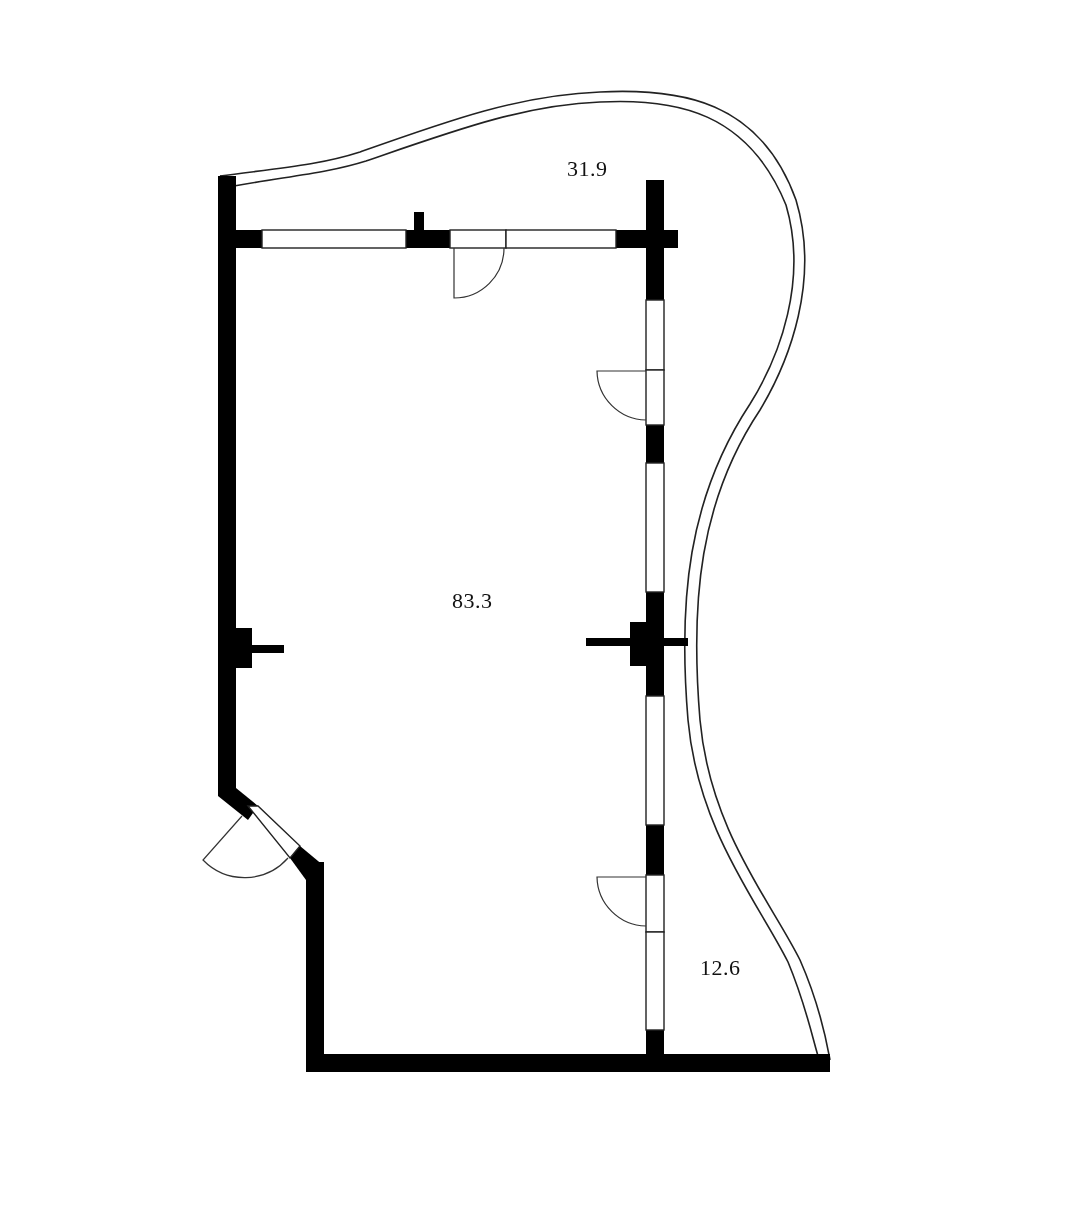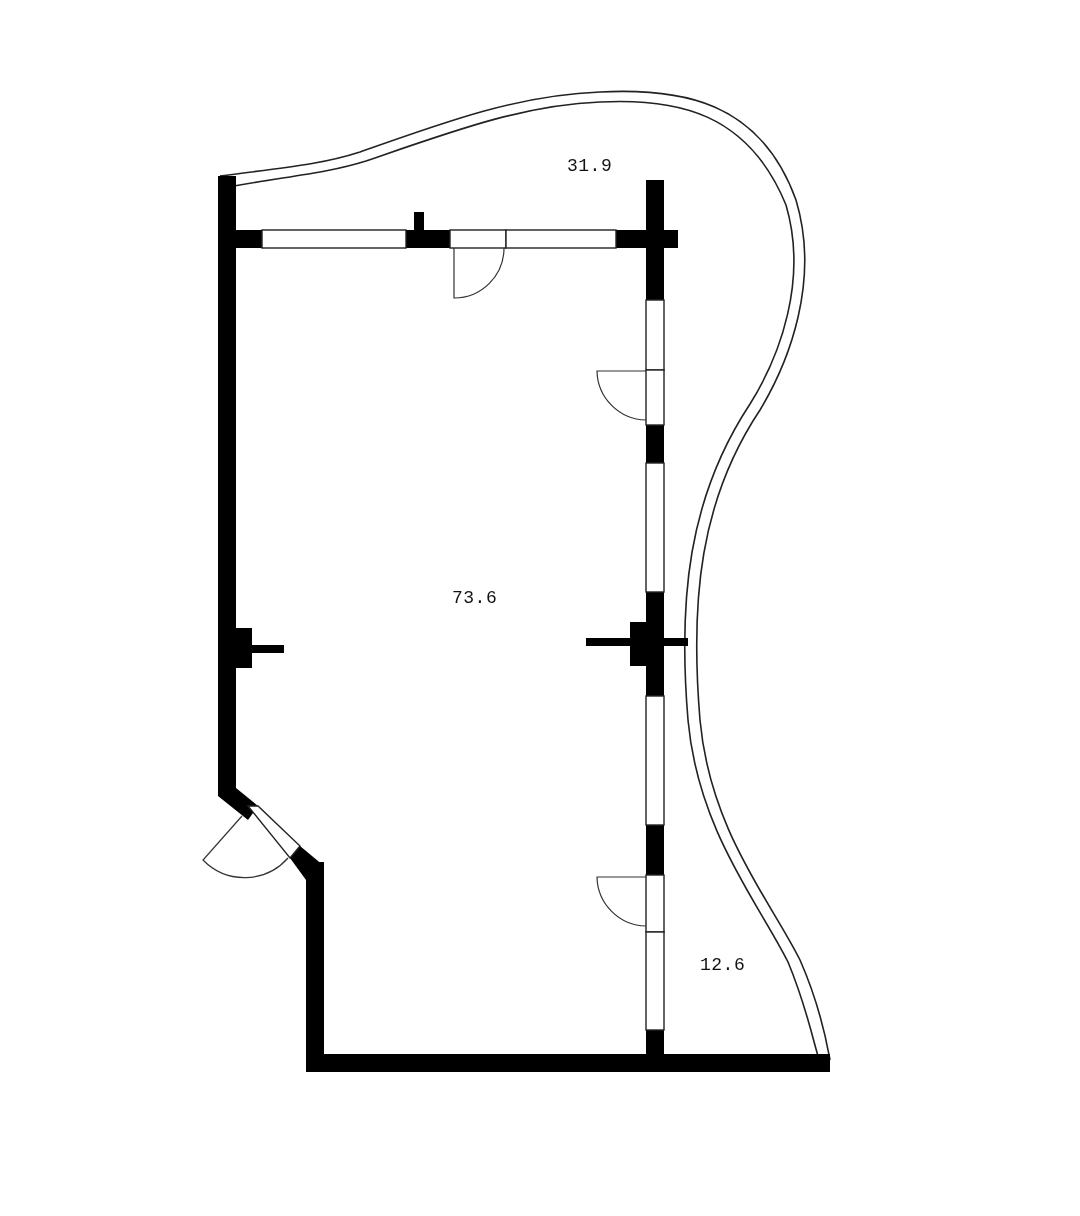--- a/index.html
+++ b/index.html
@@ -1,18 +1,18 @@
 <!DOCTYPE html>
 <html><head>
 <meta charset="utf-8">
 <style>
   html, body { margin: 0; padding: 0; background: #ffffff; }
   body { width: 1080px; height: 1216px; position: relative; overflow: hidden; font-family: "DejaVu Sans", sans-serif; }
   #plan { position: absolute; left: 0; top: 0; }
-  .room-label { position: absolute; font-family: Liberation Mono, monospace; font-size: 18px; color: #111111; letter-spacing: 0.5px; }
+  .room-label { position: absolute; font-family: Liberation Serif, serif; font-size: 22px; color: #111111; letter-spacing: 0.5px; }
 </style>
 </head>
 <body>
 
 <svg id="plan" width="1080" height="1216" viewBox="0 0 1080 1216" xmlns="http://www.w3.org/2000/svg">
 
   <g fill="none" stroke="#222" stroke-width="1.6">
     <path d="M 220 176 C 280 168, 320 165, 360 152 C 450 120, 520 95, 600 92 C 680 88, 760 100, 796 200 C 820 280, 790 360, 760 410 C 700 500, 690 600, 700 720 C 710 830, 770 900, 800 960 C 822 1010, 828 1050, 830 1060"></path>
     <path d="M 234 186 C 290 176, 328 173, 366 161 C 456 130, 524 105, 600 102 C 676 98, 748 112, 786 205 C 808 280, 780 356, 750 404 C 688 498, 678 600, 688 720 C 698 830, 758 902, 788 962 C 808 1010, 814 1046, 820 1062"></path>
     <path d="M 220 176 L 234 186"></path>
@@ -74,14 +74,14 @@
 
     <path d="M 646 371 L 597 371 A 50 50 0 0 0 646 420"></path>
 
     <path d="M 646 877 L 597 877 A 50 50 0 0 0 646 926"></path>
 
     <path d="M 242 816 L 203 860 A 58 58 0 0 0 288 858"></path>
   </g>
 </svg>
 
 <div class="room-label" style="left:567px; top:156px;">31.9</div>
-<div class="room-label" style="left:452px; top:588px;">73.6</div>
+<div class="room-label" style="left:452px; top:588px;">83.3</div>
 <div class="room-label" style="left:700px; top:955px;text-align:right;">12.6</div>
 
 </body></html>

